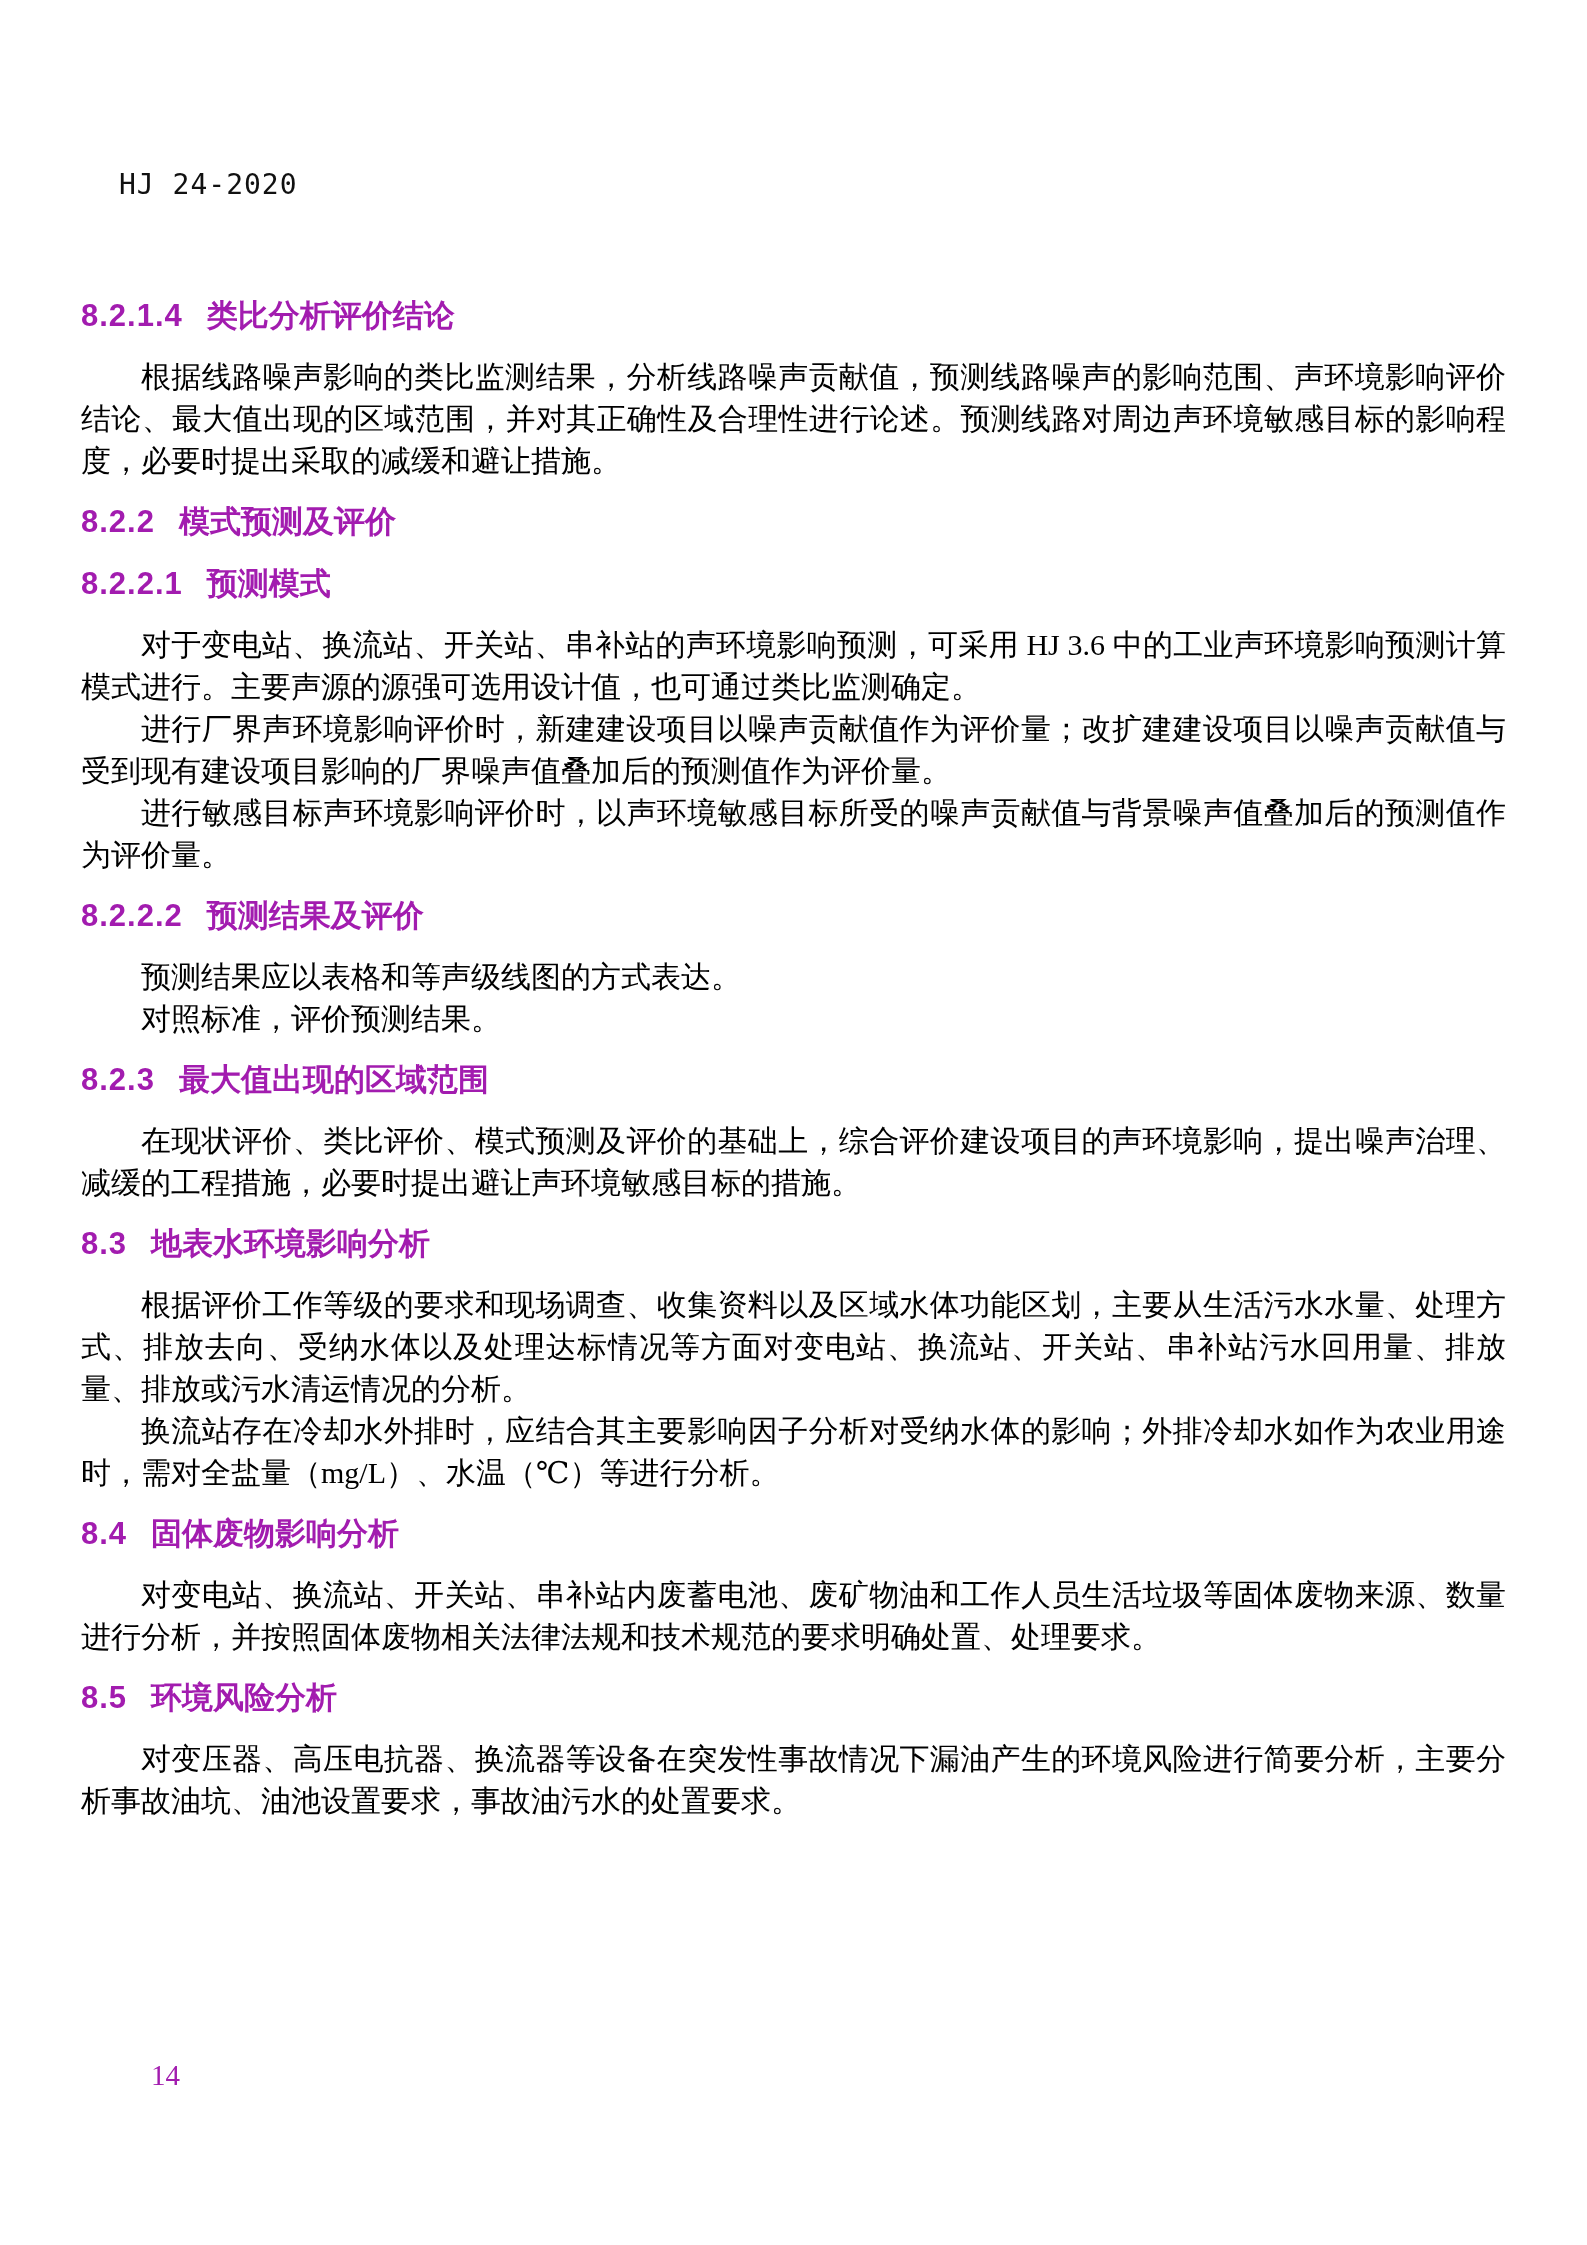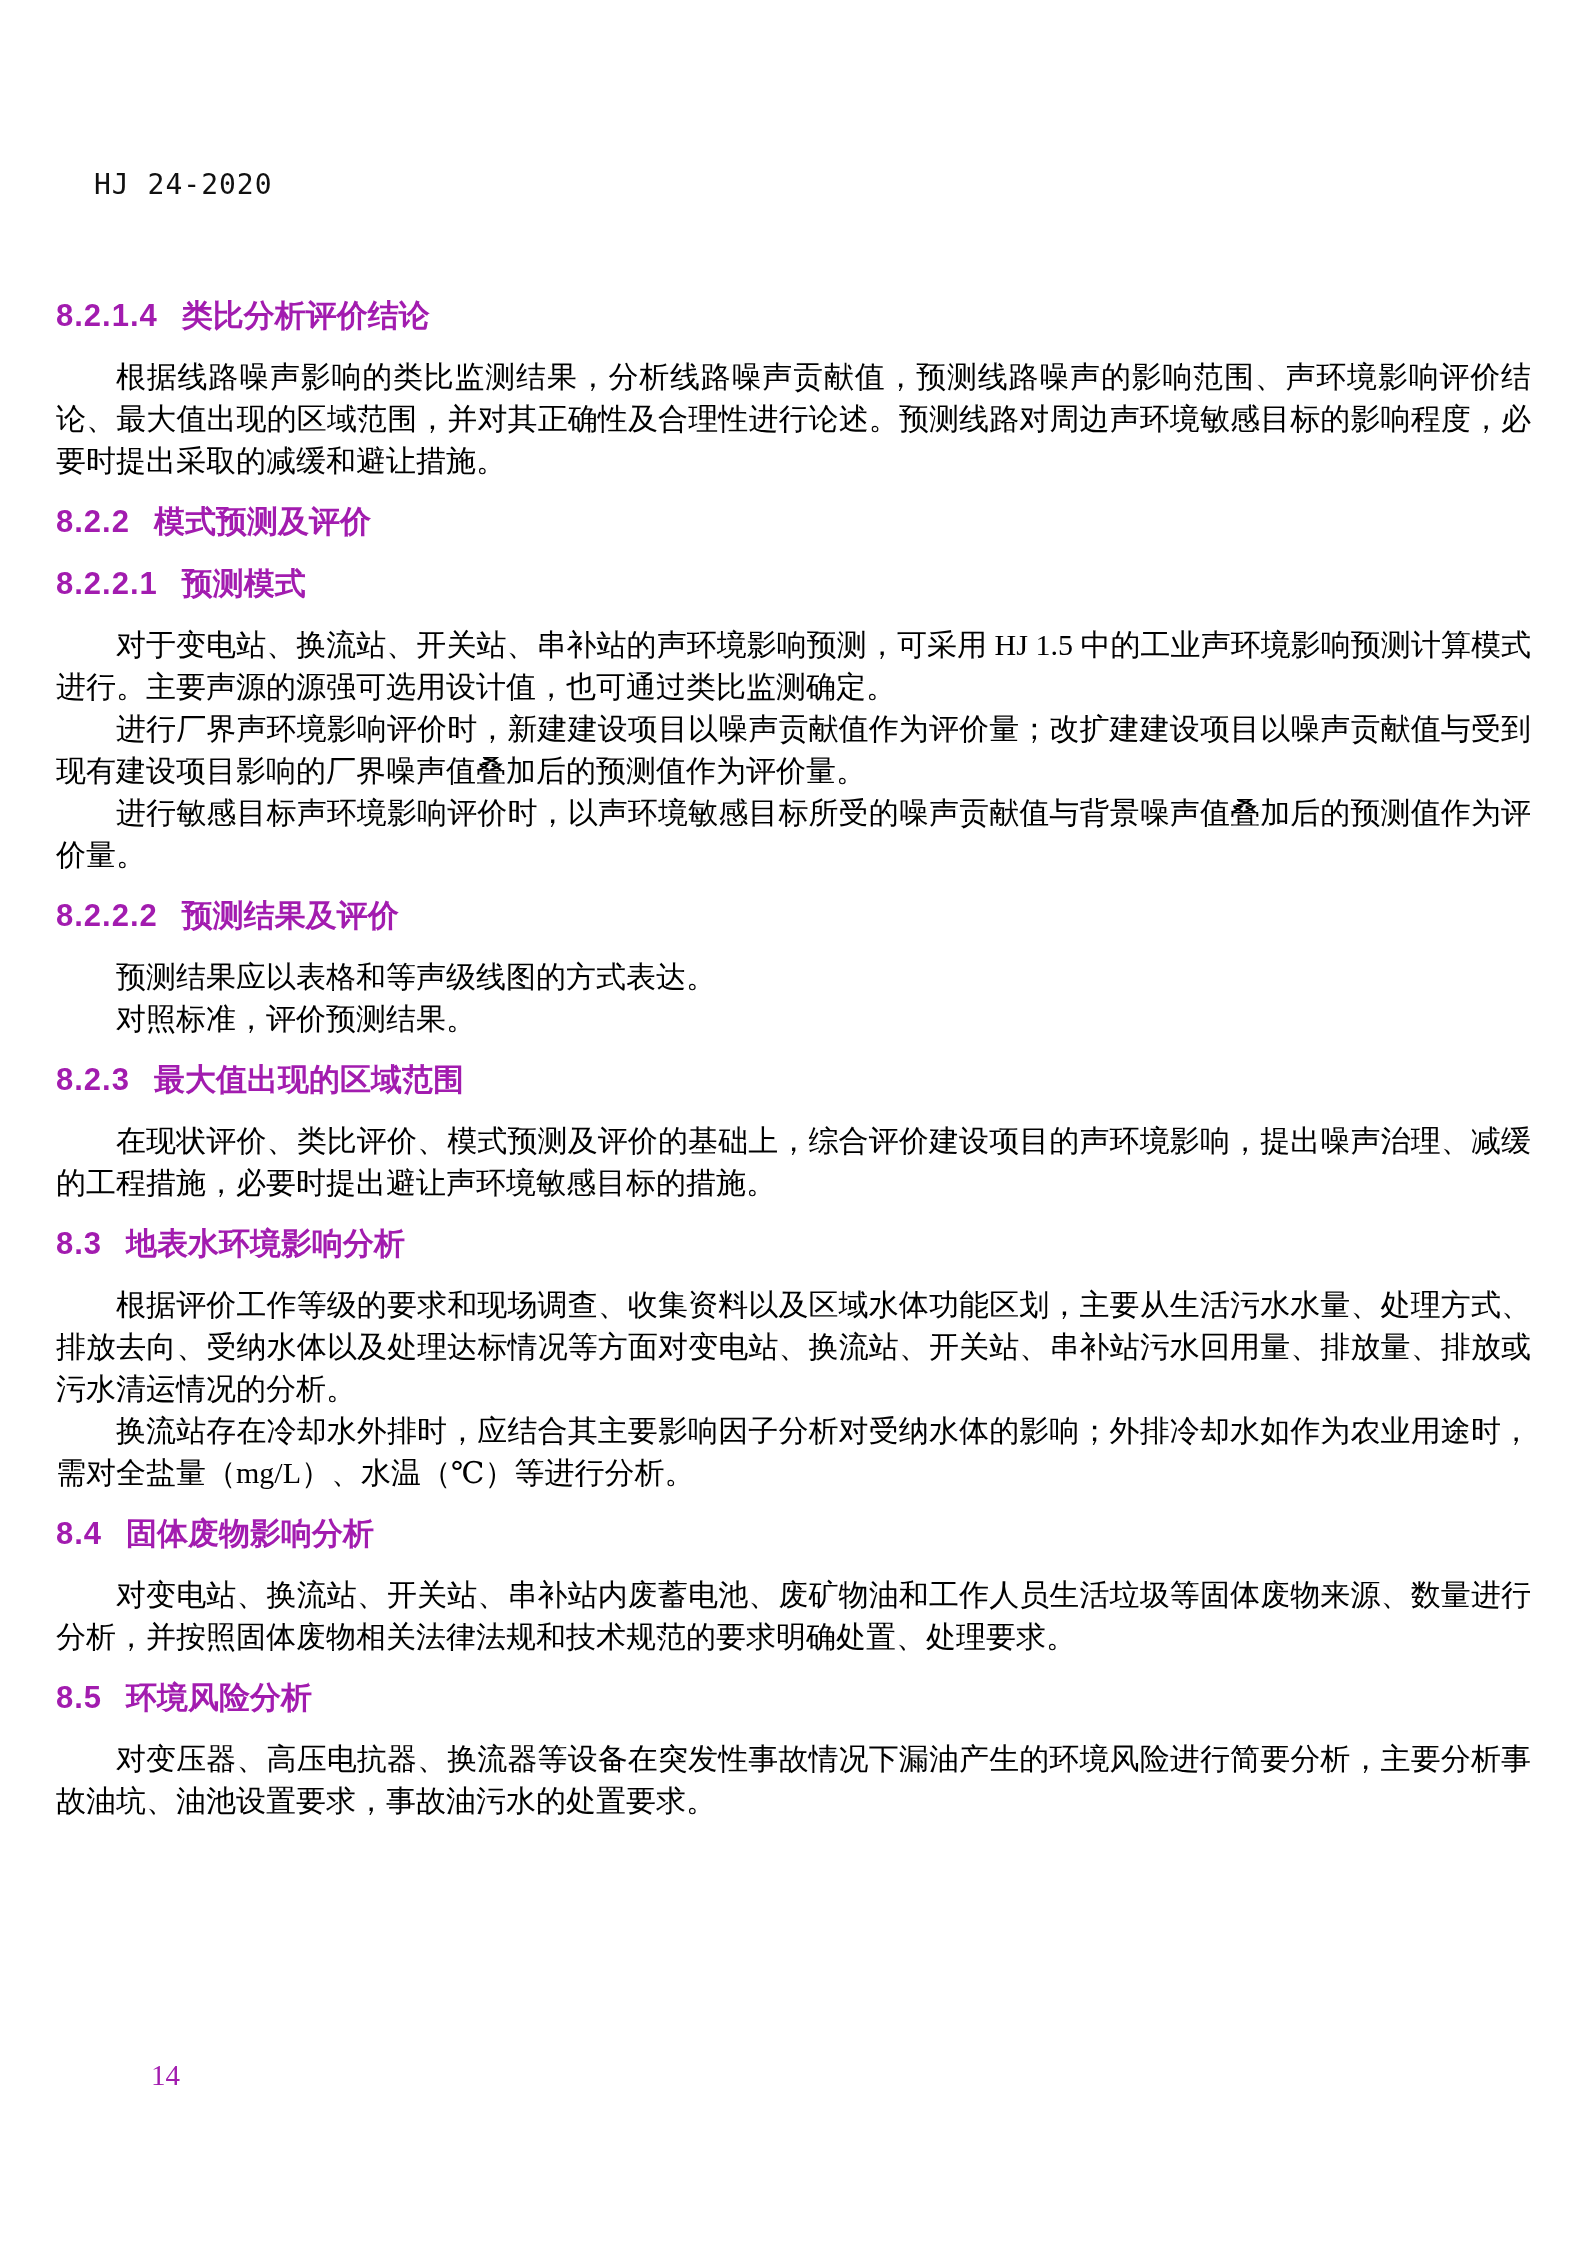--- a/index.html
+++ b/index.html
@@ -11,21 +11,21 @@
     position: relative;
     width: 1587px;
     height: 2245px;
     margin: 0 auto;
     background: #ffffff;
     color: #000000;
     font-family: "Liberation Serif", "DejaVu Serif", serif;
     overflow: hidden;
   }
   .content {
-    padding: 0 56px;
+    padding: 0 81px;
   }
   .doc-header {
     margin: 170px 0 0 38px;
     font-family: "DejaVu Sans Mono", "Liberation Mono", monospace;
     font-size: 28px;
     line-height: 30px;
     letter-spacing: 1px;
     color: #111111;
   }
   .heading {
@@ -76,21 +76,21 @@
     </h3>
     <p class="para">根据线路噪声影响的类比监测结果，分析线路噪声贡献值，预测线路噪声的影响范围、声环境影响评价结论、最大值出现的区域范围，并对其正确性及合理性进行论述。预测线路对周边声环境敏感目标的影响程度，必要时提出采取的减缓和避让措施。</p>
 
     <h3 class="heading">
       <span class="hnum">8.2.2</span><span class="htitle">模式预测及评价</span>
     </h3>
 
     <h3 class="heading">
       <span class="hnum">8.2.2.1</span><span class="htitle">预测模式</span>
     </h3>
-    <p class="para">对于变电站、换流站、开关站、串补站的声环境影响预测，可采用 HJ 1.5 中的工业声环境影响预测计算模式进行。主要声源的源强可选用设计值，也可通过类比监测确定。</p>
+    <p class="para">对于变电站、换流站、开关站、串补站的声环境影响预测，可采用 HJ 3.6 中的工业声环境影响预测计算模式进行。主要声源的源强可选用设计值，也可通过类比监测确定。</p>
     <p class="para">进行厂界声环境影响评价时，新建建设项目以噪声贡献值作为评价量；改扩建建设项目以噪声贡献值与受到现有建设项目影响的厂界噪声值叠加后的预测值作为评价量。</p>
     <p class="para">进行敏感目标声环境影响评价时，以声环境敏感目标所受的噪声贡献值与背景噪声值叠加后的预测值作为评价量。</p>
 
     <h3 class="heading">
       <span class="hnum">8.2.2.2</span><span class="htitle">预测结果及评价</span>
     </h3>
     <p class="para">预测结果应以表格和等声级线图的方式表达。</p>
     <p class="para">对照标准，评价预测结果。</p>
 
     <h3 class="heading">

